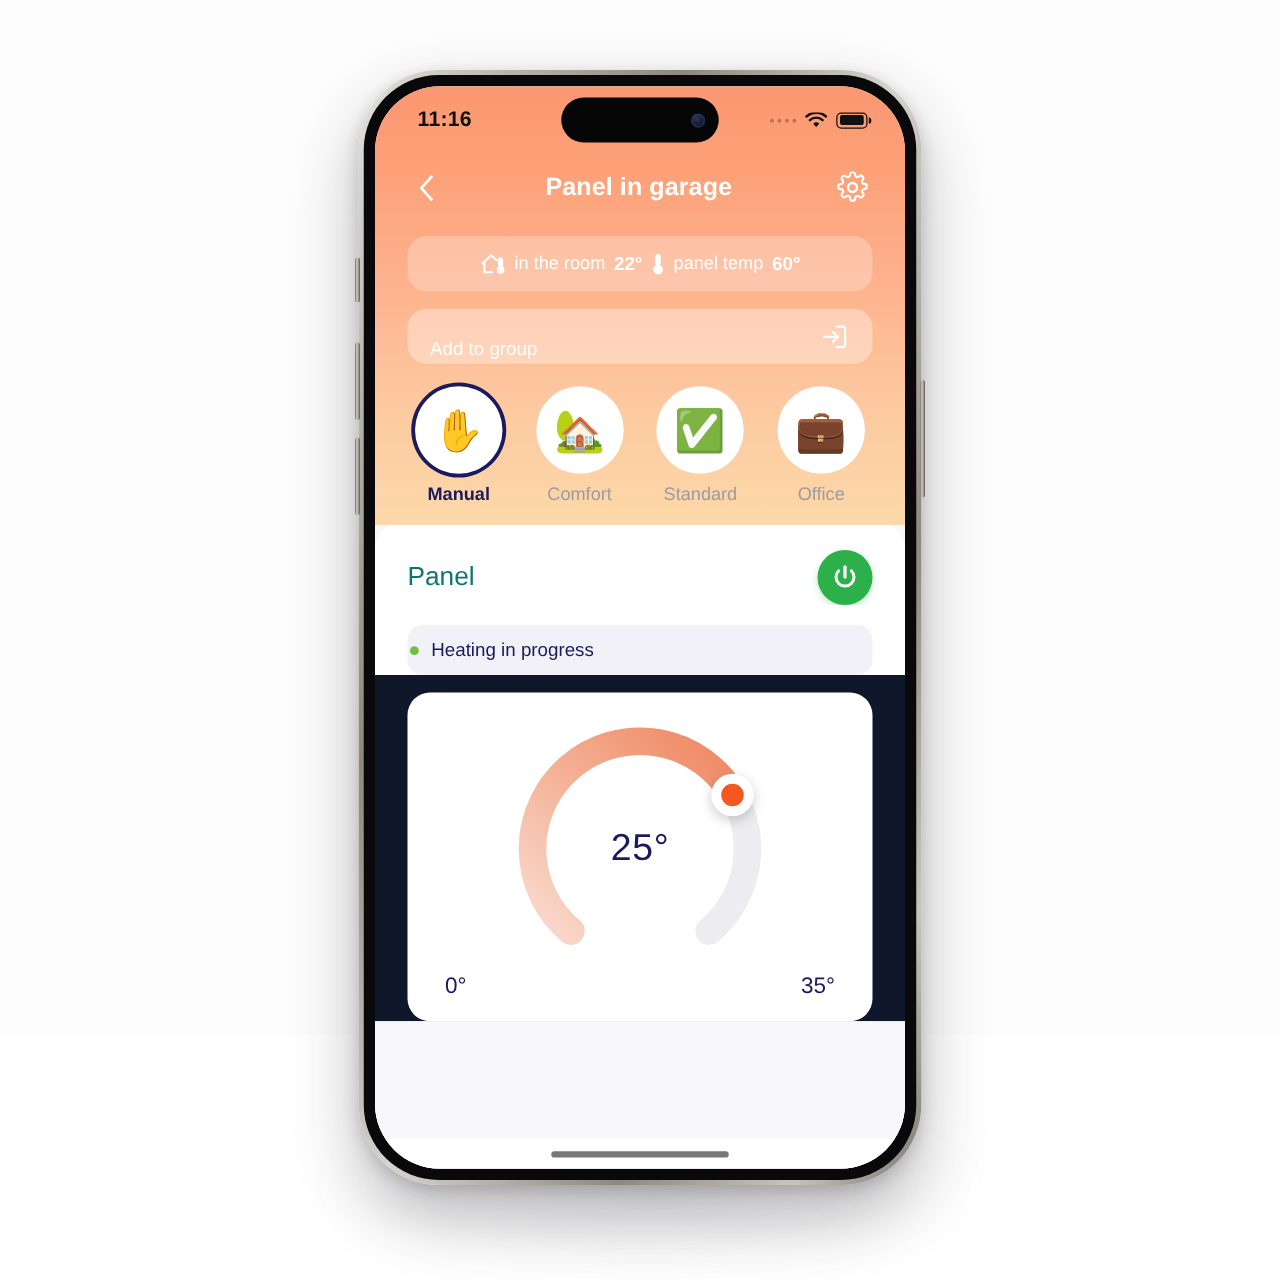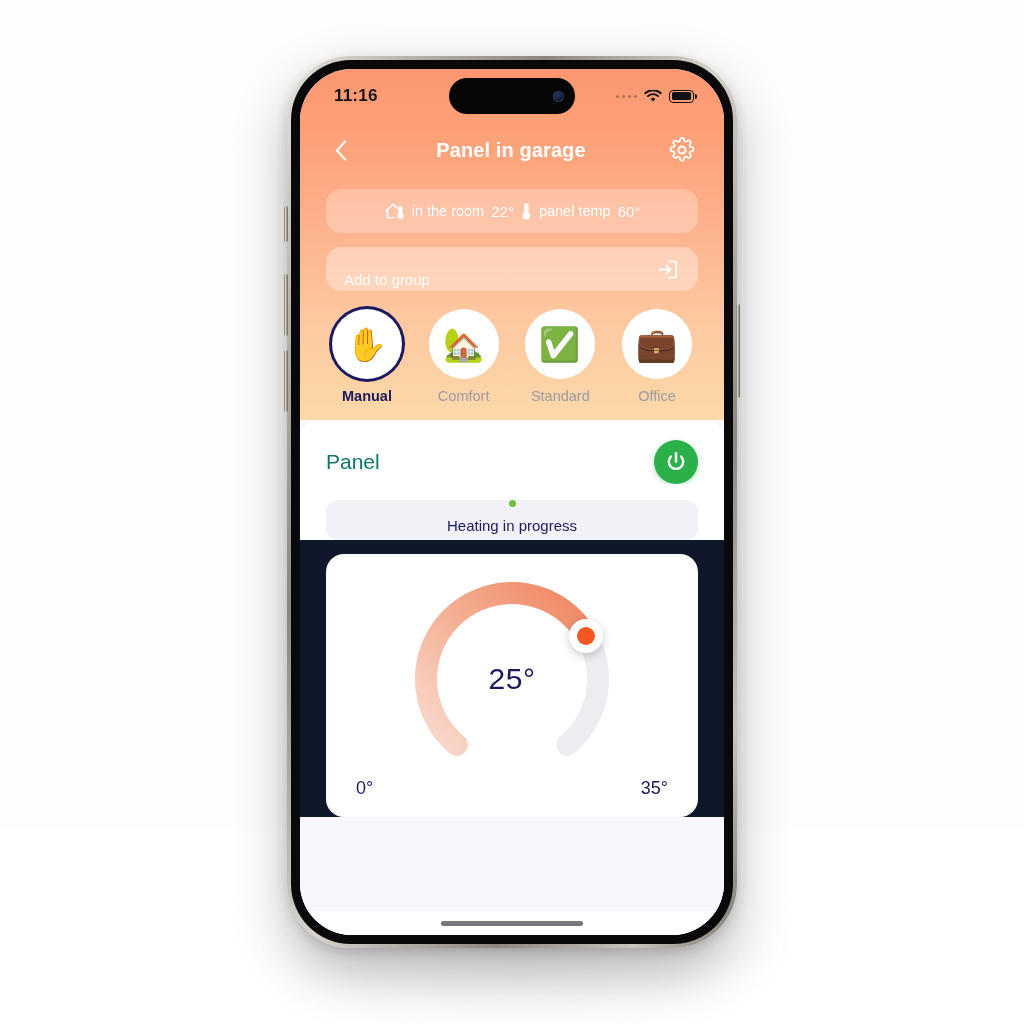--- a/index.html
+++ b/index.html
@@ -103,21 +103,21 @@
   #settings-button { width:28px; height:28px; display:flex; align-items:center; justify-content:center; cursor:pointer; }
 
   
   #temp-info-bar {
     margin:12px 26px 0; height:44px; border-radius:15px;
     background:rgba(255,255,255,.26);
     display:flex; align-items:center; justify-content:center; gap:7px;
     color:#fff;
   }
   #temp-info-bar .lbl { font-size:14.5px; font-weight:400; }
-  #temp-info-bar .val { font-size:15px; font-weight:400; }
+  #temp-info-bar .val { font-size:15px; font-weight:700; }
   #add-to-group {
     margin:14px 26px 0; height:44px; border-radius:15px;
     background:rgba(255,255,255,.34);
     display:flex; align-items:center; justify-content:space-between;
     padding:0 18px; cursor:pointer;
   }
   #add-to-group-label { font-size:15px; color:rgba(255,255,255,.95);margin-top:20px; }
 
   
   #mode-row {
@@ -152,21 +152,21 @@
   #power-button {
     width:44px; height:44px; border-radius:50%;
     background:#2bb04a;
     display:flex; align-items:center; justify-content:center;
     cursor:pointer;
     box-shadow:0 2px 6px rgba(43,176,74,.30);
   }
   #status-wrap { background:#ffffff; padding:16px 26px 0; }
   #heating-status {
     height:40px; border-radius:12px; background:#f1f1f7;
-    display:flex; align-items:center; gap:10px; padding:0 2px;flex-direction:column;
+    display:flex; align-items:center; gap:10px; padding:0 2px;
   }
   #status-dot { width:7px; height:7px; border-radius:50%; background:#6fbf3c; }
   #status-text { font-size:15px; color:#1b1a5e; }
 
   
   #gauge-card-wrap { background:#0f172a; padding:14px 26px 0; }
   #gauge-card {
     background:#fff; border-radius:18px;
     padding:22px 24px 18px;
     position:relative;

